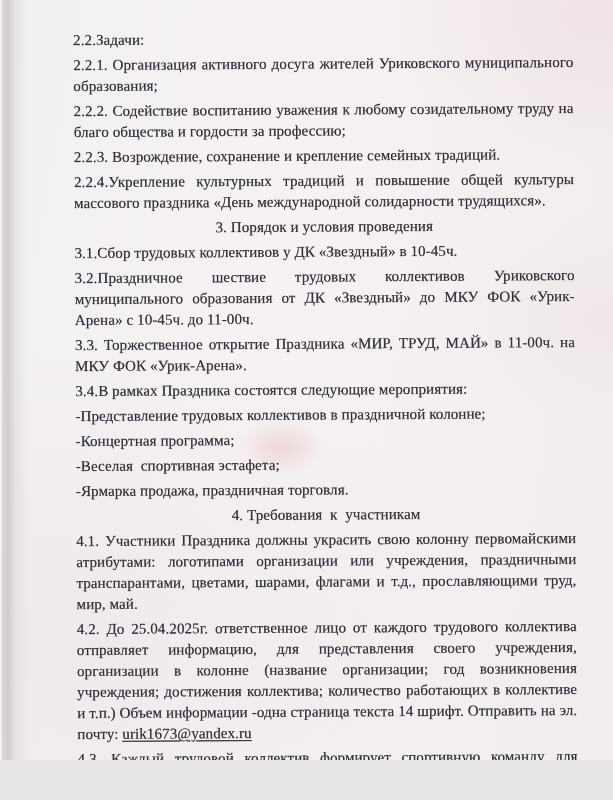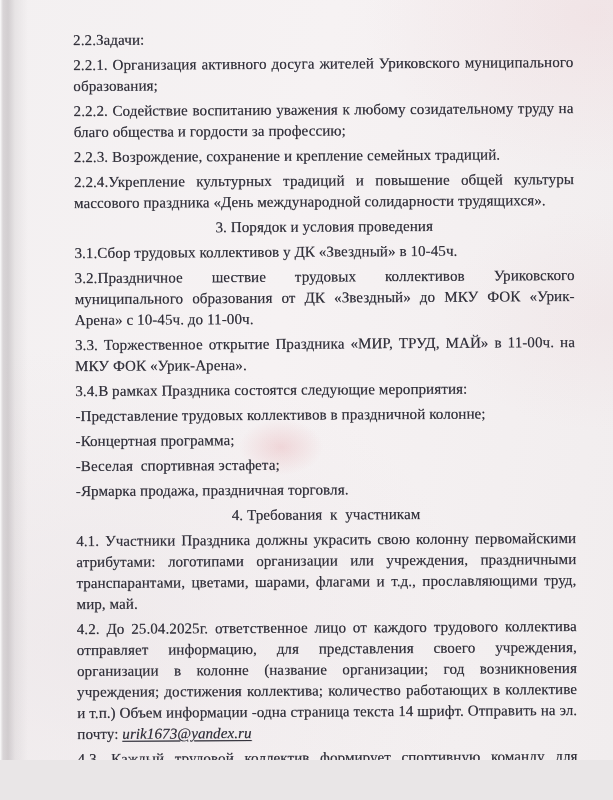--- a/index.html
+++ b/index.html
@@ -30,21 +30,21 @@
     transform:rotate(-0.35deg);
     transform-origin:0 0;
     font-size:15px;line-height:21px;
     color:#32313b;
     letter-spacing:0.1px;
     text-shadow:0.25px 0.25px 0.35px rgba(47,46,58,0.6);
   }
   .para{margin:0 0 4px;text-align:justify;}
   .para.pre{white-space:pre-wrap;text-align:left;}
   .heading{margin:2px 0 4px;text-align:center;white-space:pre-wrap;}
-  .email{text-decoration:underline;text-underline-offset:2px;font-style:italic;}
+  .email{text-decoration:underline;text-underline-offset:2px;}
 </style>
 </head>
 <body>
 
 <div class="page">
   <div class="edge-shadow"></div>
 
   <div class="content">
     <p class="para">2.2.Задачи:</p>
     <p class="para">2.2.1. Организация активного досуга жителей Уриковского муниципального образования;</p>

